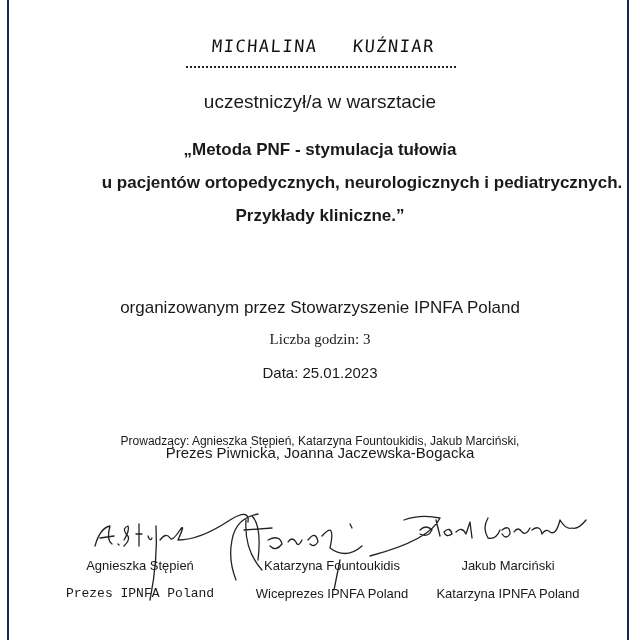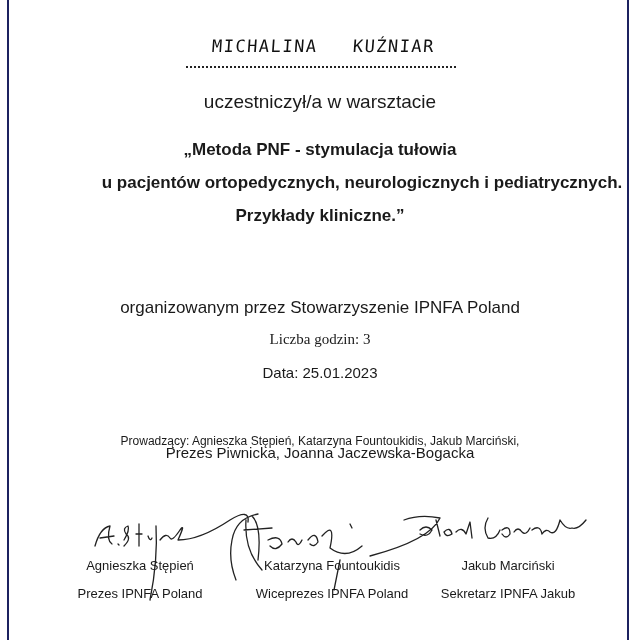--- a/index.html
+++ b/index.html
@@ -41,21 +41,21 @@
   .date { top: 364px; font-size: 15px; }
 
   .instructors-1 { top: 434px; font-size: 12px; }
   .instructors-2 { top: 444px; font-size: 15px; }
 
   .sig-block { position: absolute; text-align: center; font-size: 13px; }
   .sig-name { position: absolute; width: 200px; }
   .sig-role { position: absolute; width: 200px; }
 
   .sig1-name { top: 558px; left: 40px; }
-  .sig1-role { top: 586px; left: 40px; }
+  .sig1-role { top: 586px; left: 40px; font-family: Liberation Mono, monospace; }
   .sig2-name { top: 558px; left: 232px; }
   .sig2-role { top: 586px; left: 232px; text-align: center; }
   .sig3-name { top: 558px; left: 408px; text-align: center; }
   .sig3-role { top: 586px; left: 408px; }
 
   .signature-svg { position: absolute; left: 0; top: 0; width: 640px; height: 640px; pointer-events: none; }
 </style>
 </head>
 <body>
 
@@ -87,13 +87,13 @@
 
     <path d="M404 520 Q420 514 440 518 Q430 540 370 556 M420 530 Q426 524 432 530 Q428 538 420 534 M436 520 L440 536 M444 532 Q450 526 452 534 Q446 538 444 532 M456 532 Q462 526 466 534 L470 522 L472 538 M488 518 Q482 528 488 538 Q496 540 500 530 M502 530 Q510 524 510 534 Q506 540 502 534 M514 532 Q518 526 522 532 Q526 536 530 528 M532 530 Q540 524 542 534 Q546 528 550 532 Q556 536 560 520 Q566 530 572 528 Q578 530 586 520"></path>
   </g>
 </svg>
 
 <div class="sig-block sig-name sig1-name">Agnieszka Stępień</div>
 <div class="sig-block sig-role sig1-role">Prezes IPNFA Poland</div>
 <div class="sig-block sig-name sig2-name">Katarzyna Fountoukidis</div>
 <div class="sig-block sig-role sig2-role">Wiceprezes IPNFA Poland</div>
 <div class="sig-block sig-name sig3-name">Jakub Marciński</div>
-<div class="sig-block sig-role sig3-role">Sekretarz IPNFA Jakub</div>
+<div class="sig-block sig-role sig3-role">Katarzyna IPNFA Poland</div>
 
 </body></html>

